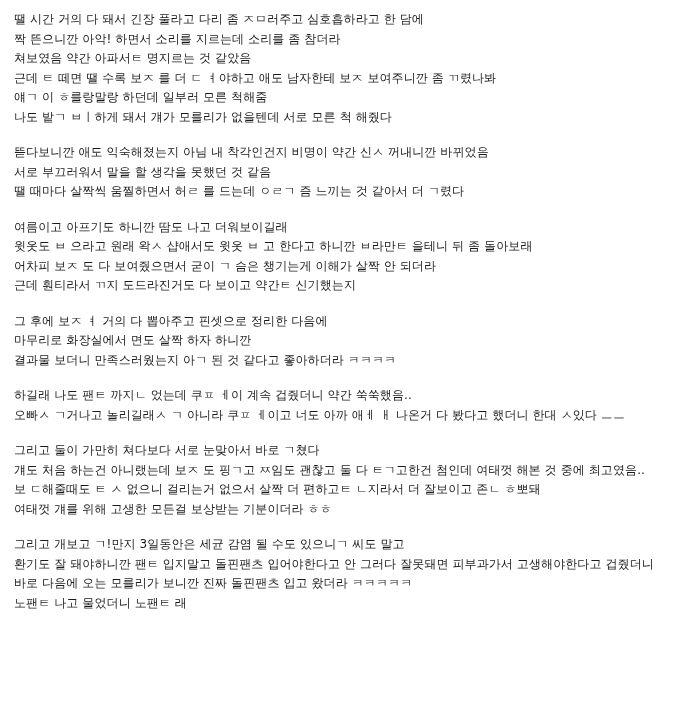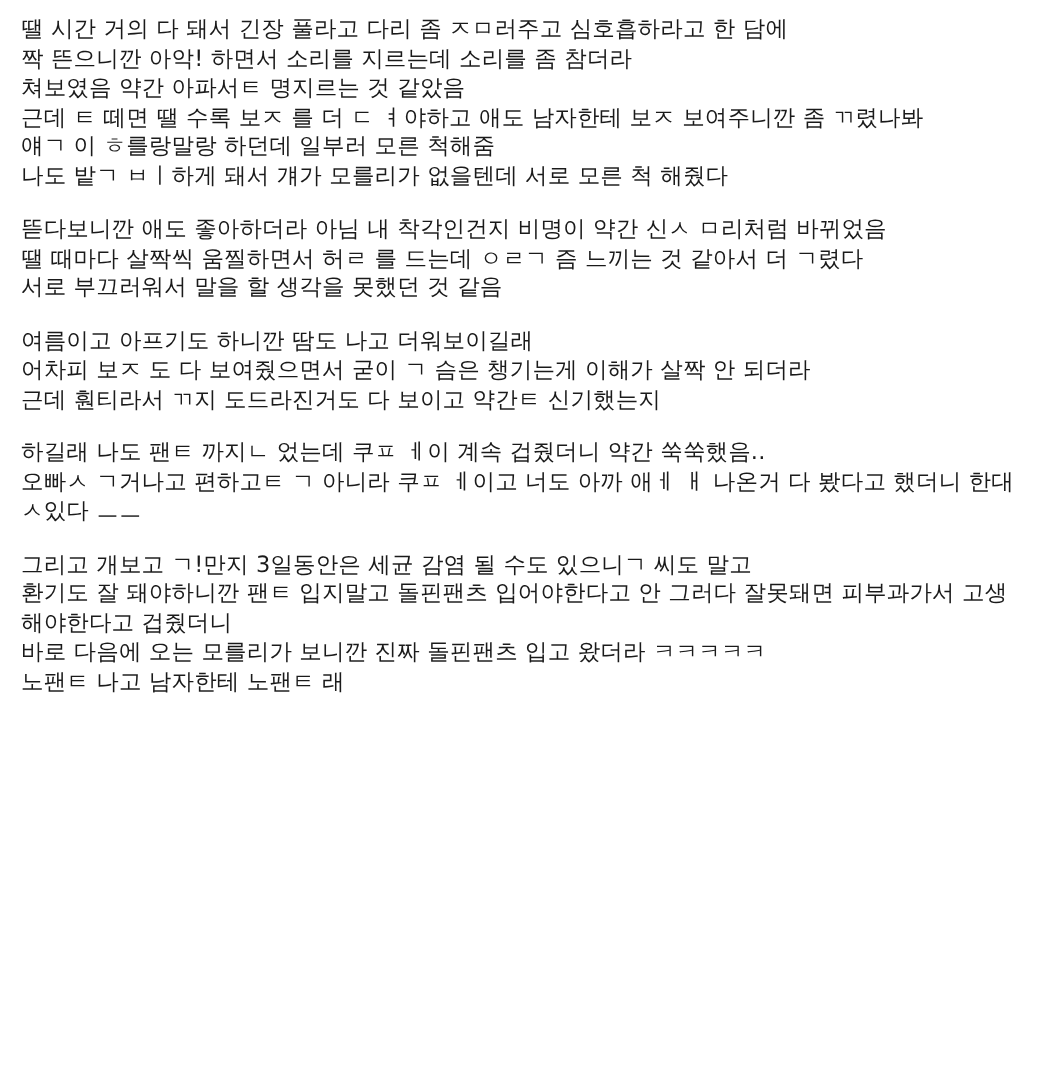--- a/index.html
+++ b/index.html
@@ -16,52 +16,64 @@
   }
   #doc {
     padding: 10px 14px 0 14px;
     box-sizing: border-box;
     width: 700px;
   }
   .para {
     margin: 0 0 16px 0;
   }
   .line {
-    font-size: 15px;
+    font-size: 12px;
     line-height: 19.5px;
     white-space: pre-wrap;
     word-break: break-all;
     letter-spacing: 0.1px;
   }
 </style>
 </head>
 <body>
 
 <div id="doc">
     <div class="para">
       <div class="line">땔 시간 거의 다 돼서 긴장 풀라고 다리 좀 ㅈㅁ러주고 심호흡하라고 한 담에</div>
       <div class="line">짝 뜬으니깐 아악! 하면서 소리를 지르는데 소리를 좀 참더라</div>
       <div class="line">쳐보였음 약간 아파서ㅌ 명지르는 것 같았음</div>
       <div class="line">근데 ㅌ 떼면 땔 수록 보ㅈ 를 더 ㄷ ㅕ야하고 애도 남자한테 보ㅈ 보여주니깐 좀 ㄲ렸나봐</div>
       <div class="line">얘ㄱ 이 ㅎ를랑말랑 하던데 일부러 모른 척해줌</div>
       <div class="line">나도 밭ㄱ ㅂㅣ하게 돼서 걔가 모를리가 없을텐데 서로 모른 척 해줬다</div>
     </div>
     <div class="para">
-      <div class="line">뜯다보니깐 애도 좋아하더라 아님 내 착각인건지 비명이 약간 신ㅅ ㅁ리처럼 바뀌었음</div>
+      <div class="line">뜯다보니깐 애도 익숙해졌는지 아님 내 착각인건지 비명이 약간 신ㅅ 꺼내니깐 바뀌었음</div>
+      <div class="line">서로 부끄러워서 말을 할 생각을 못했던 것 같음</div>
       <div class="line">땔 때마다 살짝씩 움찔하면서 허ㄹ 를 드는데 ㅇㄹㄱ 즘 느끼는 것 같아서 더 ㄱ렸다</div>
-      <div class="line">서로 부끄러워서 말을 할 생각을 못했던 것 같음</div>
     </div>
     <div class="para">
       <div class="line">여름이고 아프기도 하니깐 땀도 나고 더워보이길래</div>
+      <div class="line">윗옷도 ㅂ 으라고 원래 왁ㅅ 샵애서도 윗옷 ㅂ 고 한다고 하니깐 ㅂ라만ㅌ 을테니 뒤 좀 돌아보래</div>
       <div class="line">어차피 보ㅈ 도 다 보여줬으면서 굳이 ㄱ 슴은 챙기는게 이해가 살짝 안 되더라</div>
       <div class="line">근데 훤티라서 ㄲ지 도드라진거도 다 보이고 약간ㅌ 신기했는지</div>
     </div>
     <div class="para">
+      <div class="line">그 후에 보ㅈ ㅕ 거의 다 뽑아주고 핀셋으로 정리한 다음에</div>
+      <div class="line">마무리로 화장실에서 면도 살짝 하자 하니깐</div>
+      <div class="line">결과물 보더니 만족스러웠는지 아ㄱ 된 것 같다고 좋아하더라 ㅋㅋㅋㅋ</div>
+    </div>
+    <div class="para">
       <div class="line">하길래 나도 팬ㅌ 까지ㄴ 었는데 쿠ㅍ ㅔ이 계속 겁줬더니 약간 쑥쑥했음..</div>
-      <div class="line">오빠ㅅ ㄱ거나고 편하고ㅌ ㄱ 아니라 쿠ㅍ ㅔ이고 너도 아까 애ㅔ ㅐ 나온거 다 봤다고 했더니 한대 ㅅ있다 ㅡㅡ</div>
+      <div class="line">오빠ㅅ ㄱ거나고 놀리길래ㅅ ㄱ 아니라 쿠ㅍ ㅔ이고 너도 아까 애ㅔ ㅐ 나온거 다 봤다고 했더니 한대 ㅅ있다 ㅡㅡ</div>
+    </div>
+    <div class="para">
+      <div class="line">그리고 둘이 가만히 쳐다보다 서로 눈맞아서 바로 ㄱ쳤다</div>
+      <div class="line">걔도 처음 하는건 아니랬는데 보ㅈ 도 핑ㄱ고 ㅉ임도 괜찮고 둘 다 ㅌㄱ고한건 첨인데 여태껏 해본 것 중에 최고였음..</div>
+      <div class="line">보 ㄷ해줄때도 ㅌ ㅅ 없으니 걸리는거 없으서 살짝 더 편하고ㅌ ㄴ지라서 더 잘보이고 존ㄴ ㅎ뽀돼</div>
+      <div class="line">여태껏 걔를 위해 고생한 모든걸 보상받는 기분이더라 ㅎㅎ</div>
     </div>
     <div class="para">
       <div class="line">그리고 개보고 ㄱ!만지 3일동안은 세균 감염 될 수도 있으니ㄱ 씨도 말고</div>
       <div class="line">환기도 잘 돼야하니깐 팬ㅌ 입지말고 돌핀팬츠 입어야한다고 안 그러다 잘못돼면 피부과가서 고생해야한다고 겁줬더니</div>
       <div class="line">바로 다음에 오는 모를리가 보니깐 진짜 돌핀팬츠 입고 왔더라 ㅋㅋㅋㅋㅋ</div>
-      <div class="line">노팬ㅌ 나고 남자한테 노팬ㅌ 래</div>
+      <div class="line">노팬ㅌ 나고 물었더니 노팬ㅌ 래</div>
     </div>
   </div>
 
 </body></html>

